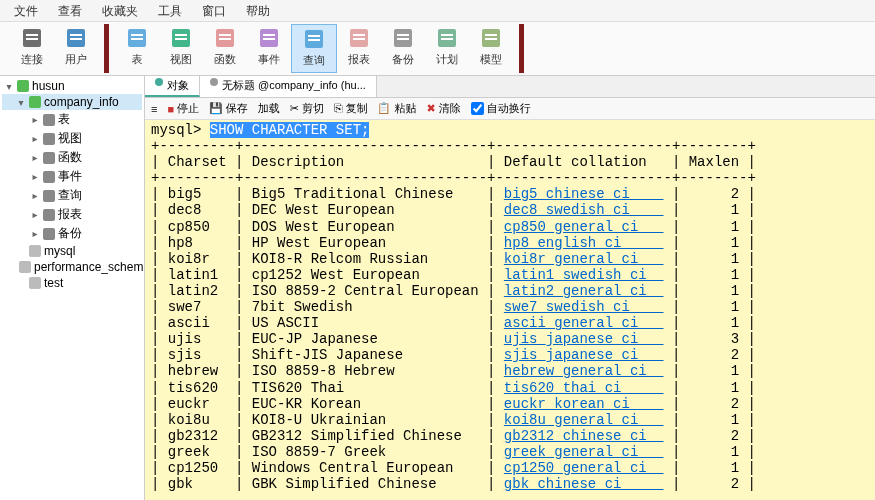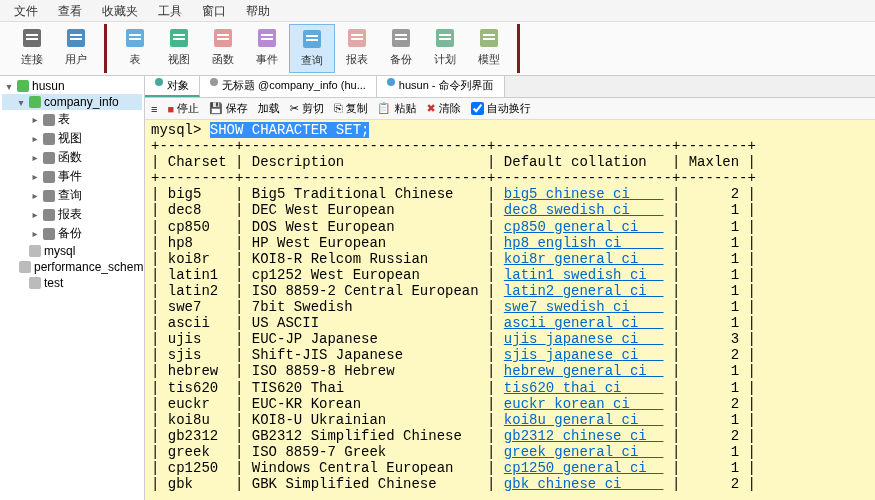--- a/index.html
+++ b/index.html
@@ -1,20 +1,20 @@
 <!DOCTYPE html>
 <html><head>
 <meta charset="utf-8">
 <style>
 * { margin: 0; padding: 0; box-sizing: border-box; }
 body { font-family: "Microsoft YaHei", Arial, sans-serif; font-size: 12px; background: #fff; overflow: hidden; width: 875px; height: 500px; }
 .menubar { display: flex; background: #f5f5f5; border-bottom: 1px solid #ddd; height: 22px; padding: 0 4px; }
 .menubar-item { padding: 3px 10px; cursor: default; color: #333; }
 .toolbar { display: flex; background: #fafafa; border-bottom: 1px solid #ccc; height: 54px; padding: 2px 4px; gap: 0; }
-.tool-group { display: flex; border-right: 3px solid #7f1d1d; padding: 0 6px; text-align: right; }
+.tool-group { display: flex; border-right: 5px solid #7f1d1d; padding: 0 6px; text-align: right; }
 .tool-item { display: flex; flex-direction: column; align-items: center; padding: 2px 10px; cursor: pointer; }
 .tool-item.active { background: #cfe8fc; border: 1px solid #7ab8e8; }
 .tool-icon { width: 24px; height: 24px; margin-bottom: 2px; }
 .tool-label { font-size: 11px; color: #333; }
 .main { display: flex; height: 424px; }
 .sidebar { width: 145px; border-right: 1px solid #ccc; background: #fff; overflow: auto; font-size: 12px; padding: 2px; }
 .tree-item { display: flex; align-items: center; padding: 1px 2px; gap: 3px; white-space: nowrap; }
 .tree-item.selected { background: #d0e7f7; }
 .expand { width: 10px; text-align: center; color: #666; font-size: 10px; }
 .db-icon { width: 12px; height: 12px; flex-shrink: 0; }
@@ -228,24 +228,20 @@
   <div class="content">
     <div class="tabs" id="tabs">
         <div class="tab active">
           <span class="tab-dot" style="background:#4a9"></span>
           <span>对象</span>
         </div>
         <div class="tab">
           <span class="tab-dot" style="background:#999"></span>
           <span>无标题 @company_info (hu...</span>
         </div>
-        <div class="tab">
-          <span class="tab-dot" style="background:#4a9fd8"></span>
-          <span>husun - 命令列界面</span>
-        </div>
       </div>
     <div class="subtoolbar">
       <span style="font-weight:bold">≡</span>
       <span class="sub-btn">
           <span style="color:#c33">■</span>
           <span>停止</span>
         </span>
       <span class="sub-btn">
           <span>💾</span>
           <span>保存</span>

